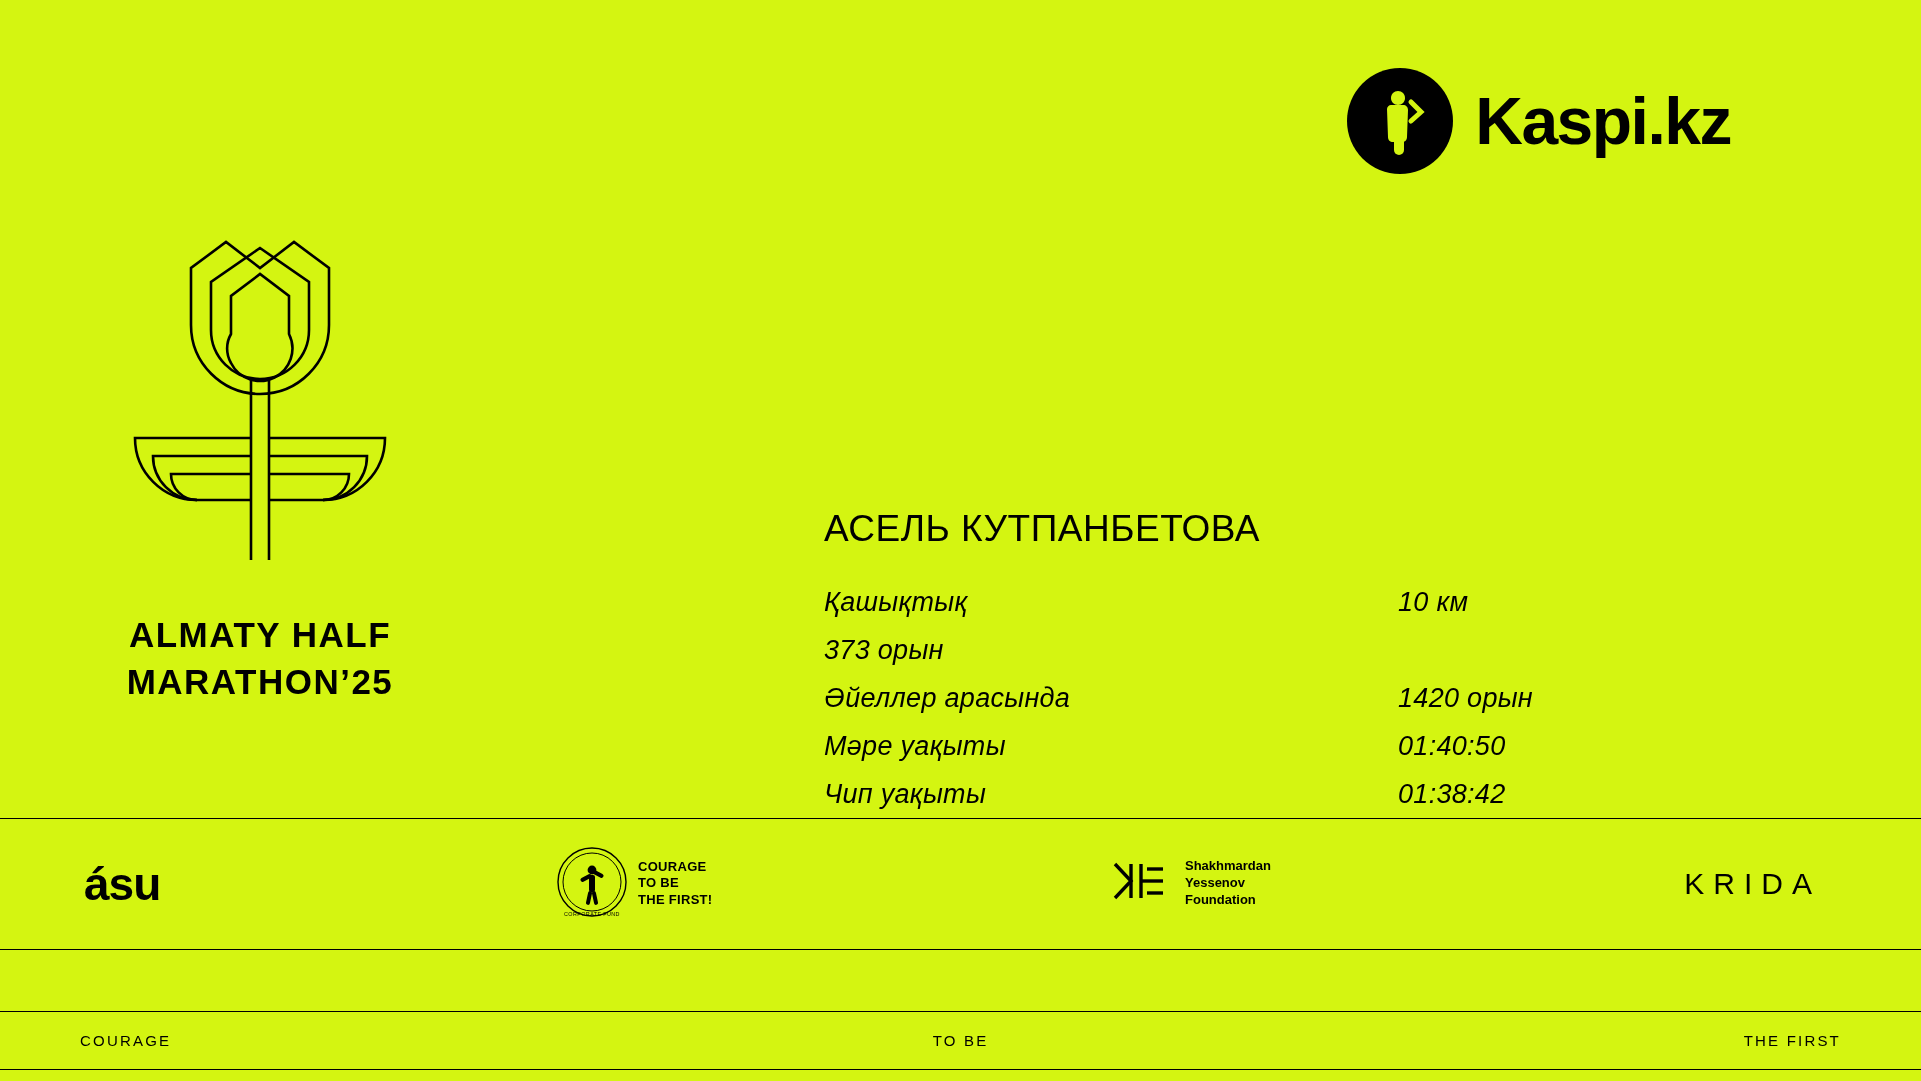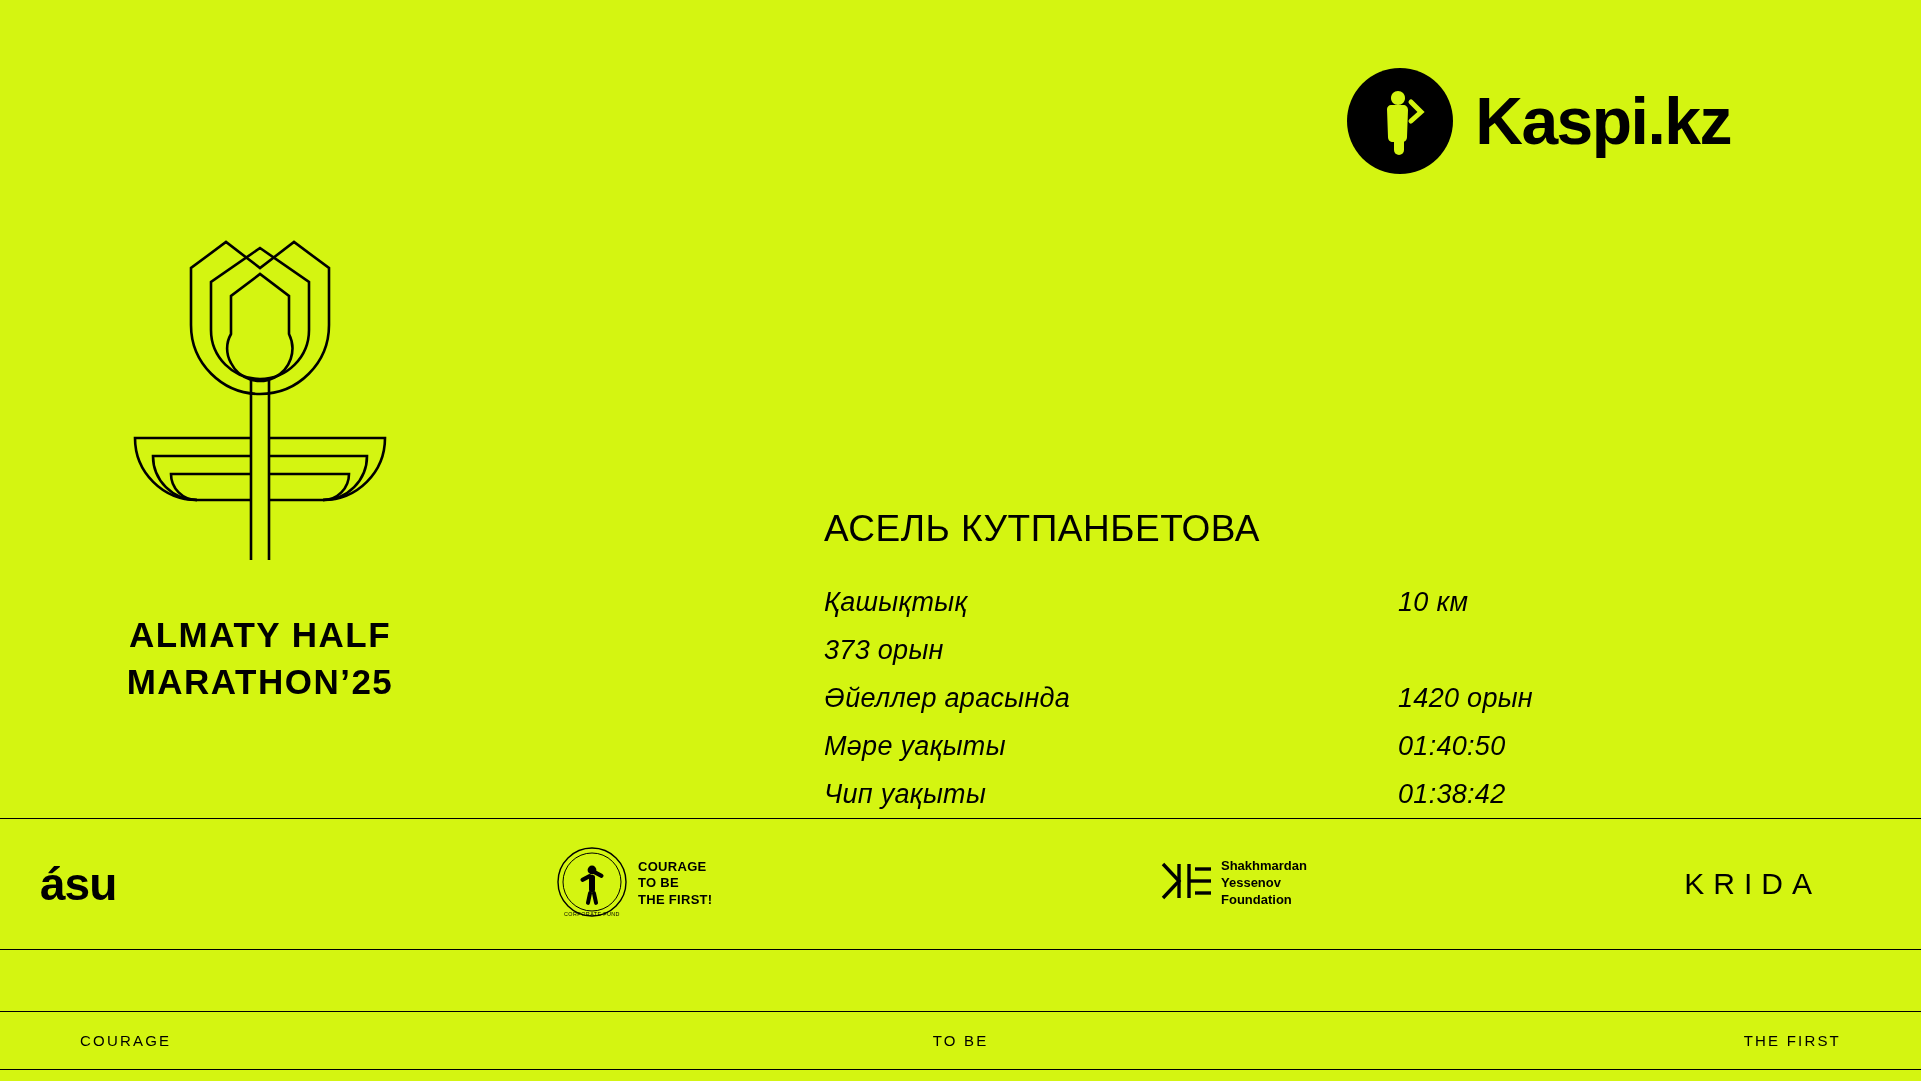--- a/index.html
+++ b/index.html
@@ -109,35 +109,35 @@
   .sponsors {
     position: absolute;
     left: 0;
     top: 818px;
     width: 1921px;
     height: 131px;
     display: flex;
     align-items: center;
   }
   .sponsor { display: flex; align-items: center; justify-content: center; }
-  .sp-asu { width: 300px; margin-left: 40px; justify-content: flex-start; }
+  .sp-asu { width: 300px; margin-left: 84px; justify-content: flex-start; }
   .asu-word {
     font-size: 46px;
     font-weight: bold;
     letter-spacing: -1px;
     position: relative;
   }
   .sp-courage { position: absolute; left: 556px; display: flex; align-items: center; gap: 10px; }
   .courage-text {
     font-size: 13px;
     font-weight: bold;
     line-height: 1.25;
     letter-spacing: 0.3px;
   }
-  .sp-yessenov { position: absolute; left: 1159px; display: flex; }
+  .sp-yessenov { position: absolute; left: 1111px; display: flex; gap: 12px; }
   .yessenov-text { font-size: 13px; font-weight: bold; line-height: 1.3; }
   .sp-krida { position: absolute; right: 100px; font-size: 30px; letter-spacing: 9px; }
 
   
   .slogan {
     position: absolute;
     left: 0;
     top: 1011px;
     width: 1921px;
     height: 58px;

